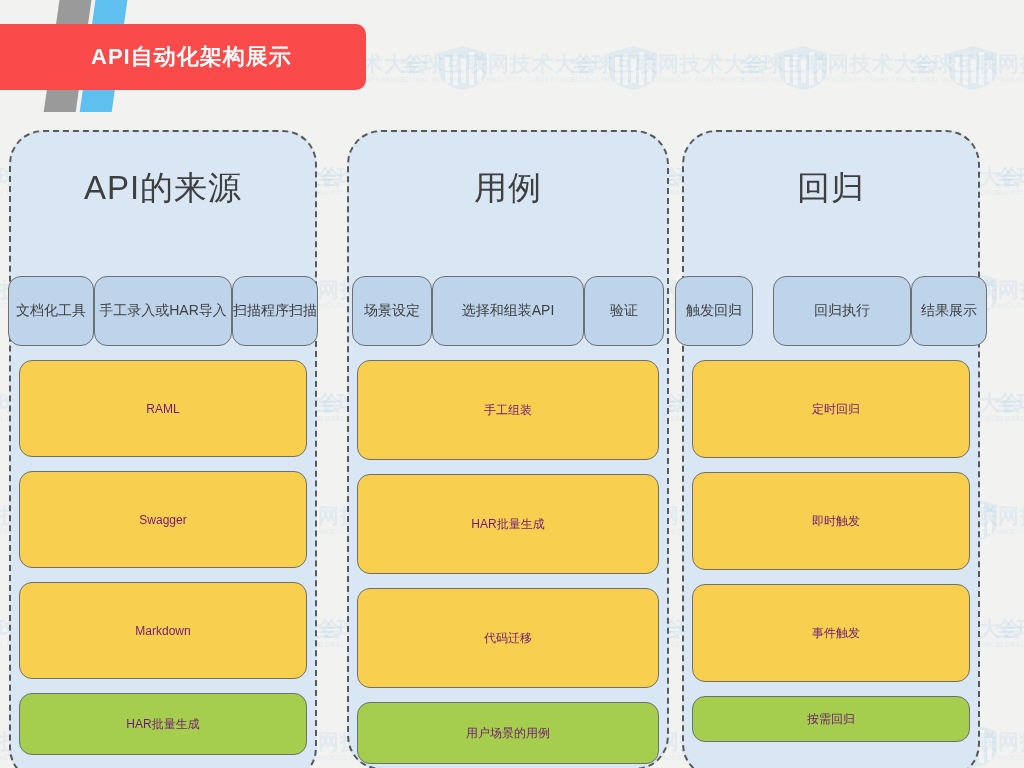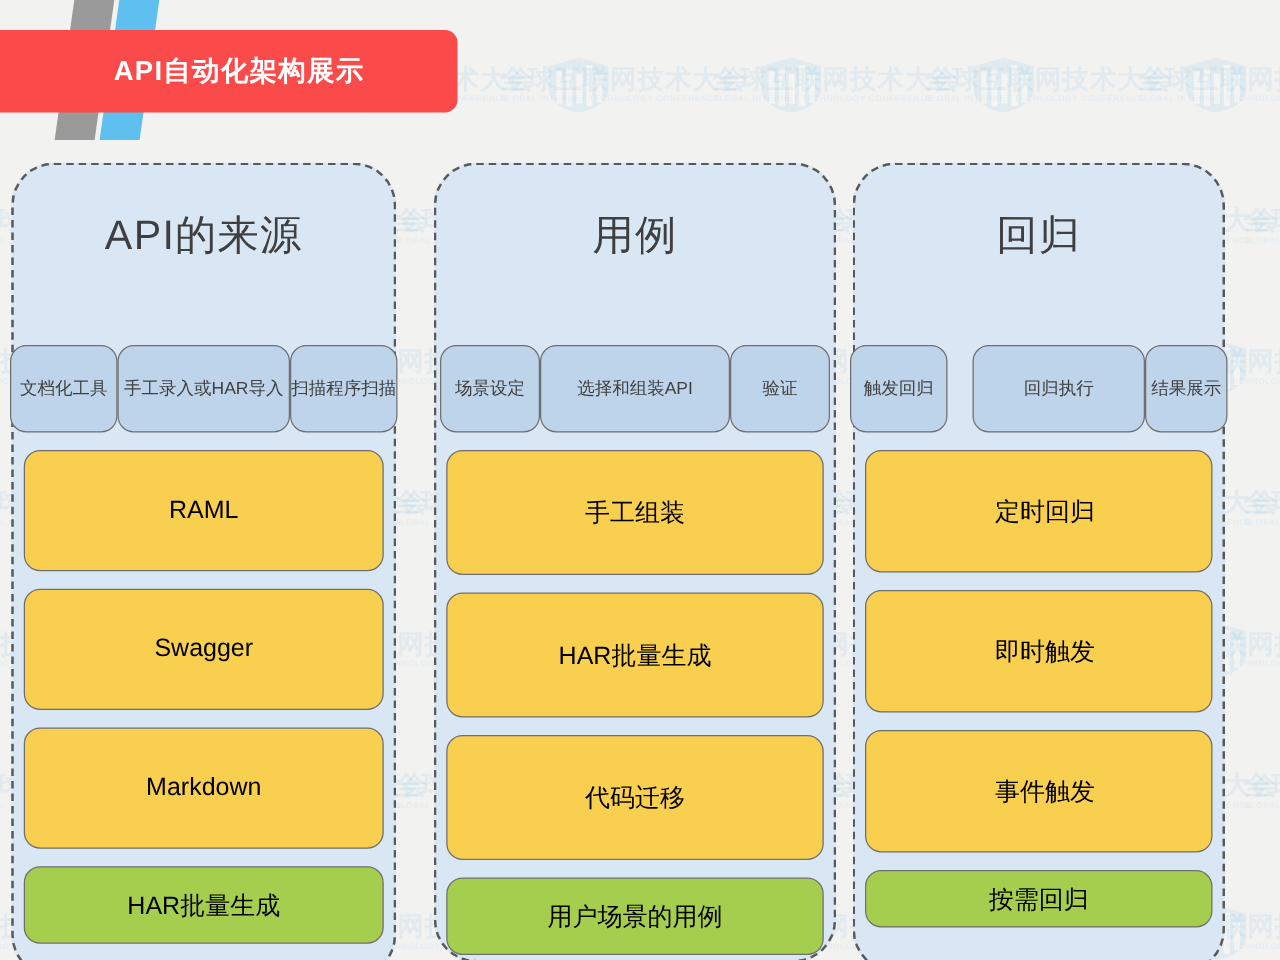--- a/index.html
+++ b/index.html
@@ -159,39 +159,39 @@
     white-space: nowrap;
   }
   #column-0 .stage-box:nth-child(1) { width: 86px; }
   #column-0 .stage-box:nth-child(2) { width: 138px; }
   #column-0 .stage-box:nth-child(3) { width: 86px; }
   #column-1 .stage-box:nth-child(1) { width: 80px; }
   #column-1 .stage-box:nth-child(2) { width: 152px; }
   #column-1 .stage-box:nth-child(3) { width: 80px; }
   #column-2 .stage-box:nth-child(1) { width: 78px; }
   #column-2 .stage-box:nth-child(2) { width: 138px; margin-left: 20px; }
-  #column-2 .stage-box:nth-child(3) { width: 66px; }
+  #column-2 .stage-box:nth-child(3) { width: 76px; }
 
   
   .items {
     position: absolute;
     left: 0;
     right: 0;
     top: 228px;
     padding: 0 8px;
     box-sizing: border-box;
   }
   .item-box {
     border: 1.5px solid #6f6f6f;
     border-radius: 13px;
     display: flex;
     align-items: center;
     justify-content: center;
-    color: #000000;
-    font-size: 20px;
+    color: #701a75;
+    font-size: 12px;
     box-sizing: border-box;
     margin-bottom: 14px;
   }
   .item-box.yellow { background: #f9cf4f; height: 97px; }
   .item-box.green  { background: #a6ce4e; height: 62px; }
 
   #column-1 .item-box.yellow { height: 100px; }
   #column-1 .item-box.green  { height: 62px; }
   #column-2 .item-box.yellow { height: 98px; padding-left: 10px; }
   #column-2 .item-box.green  { height: 46px; }

